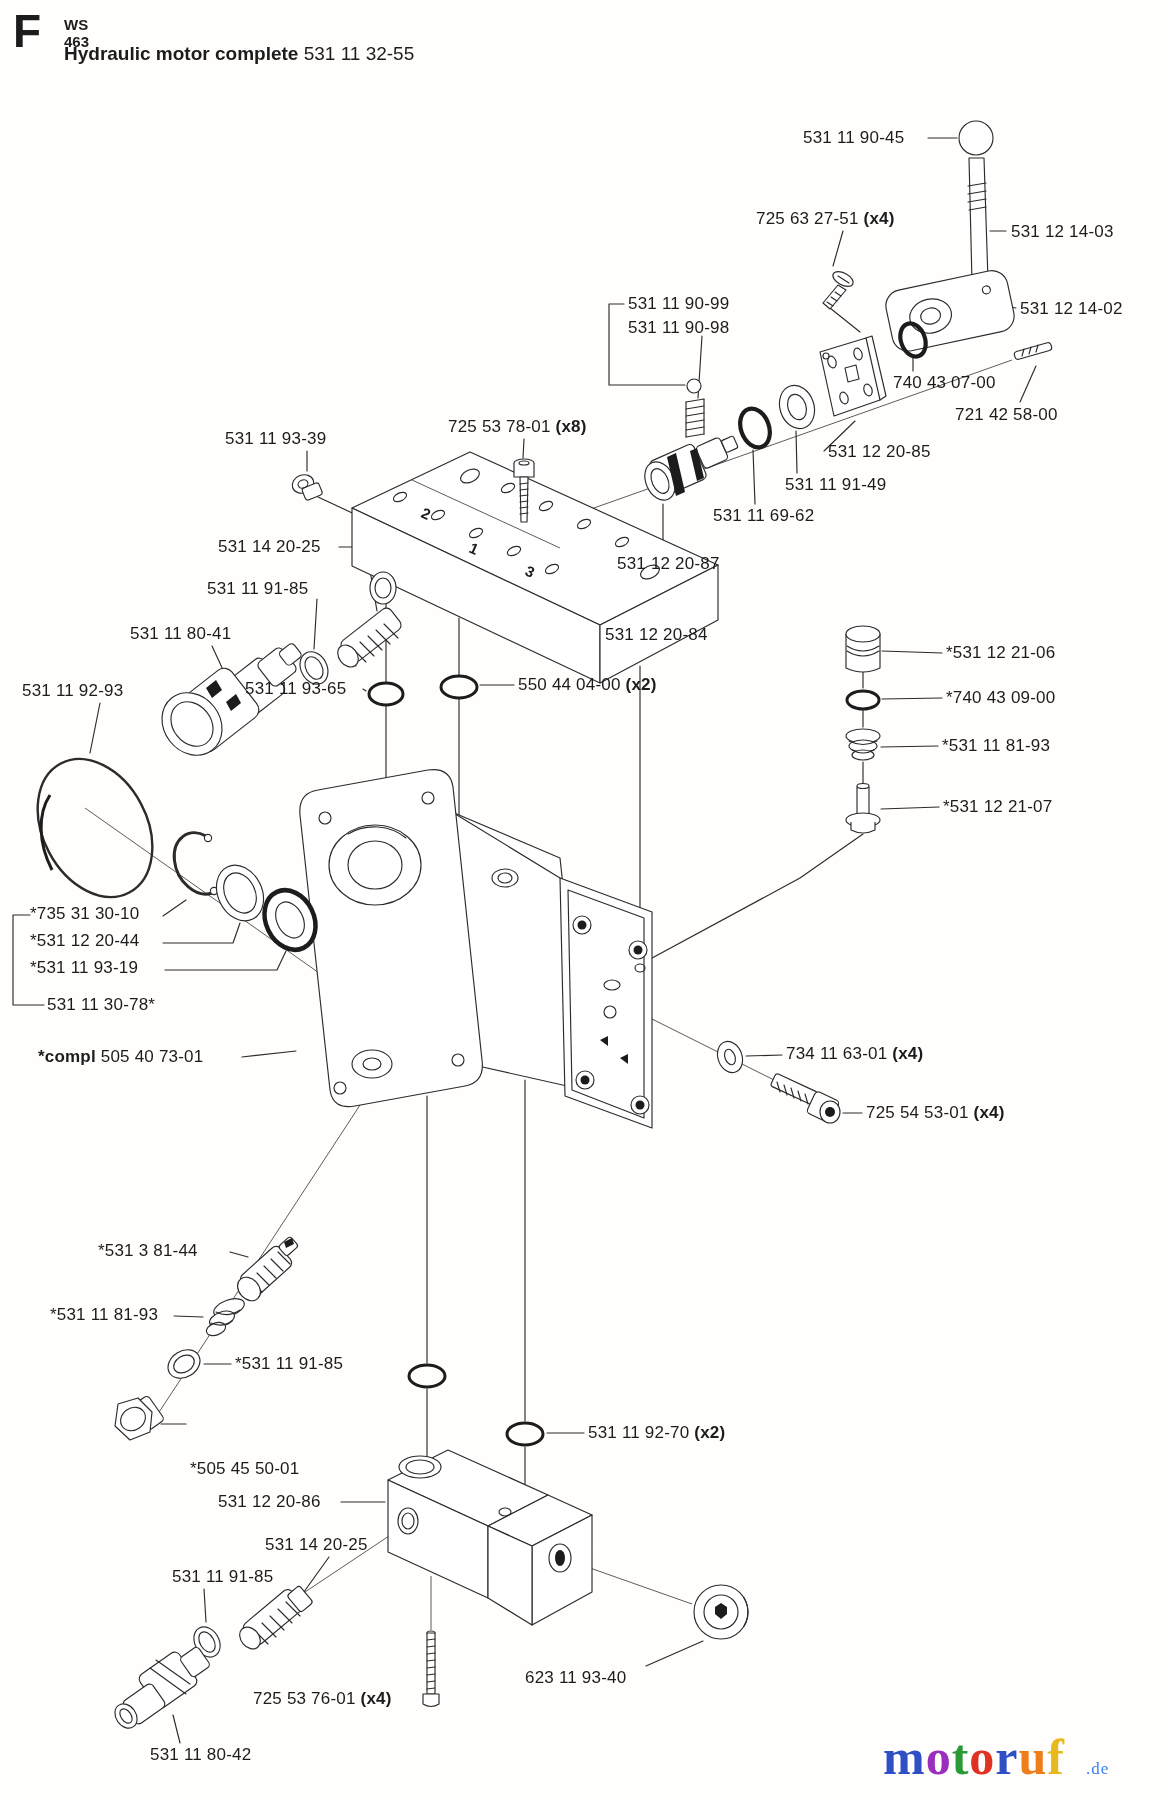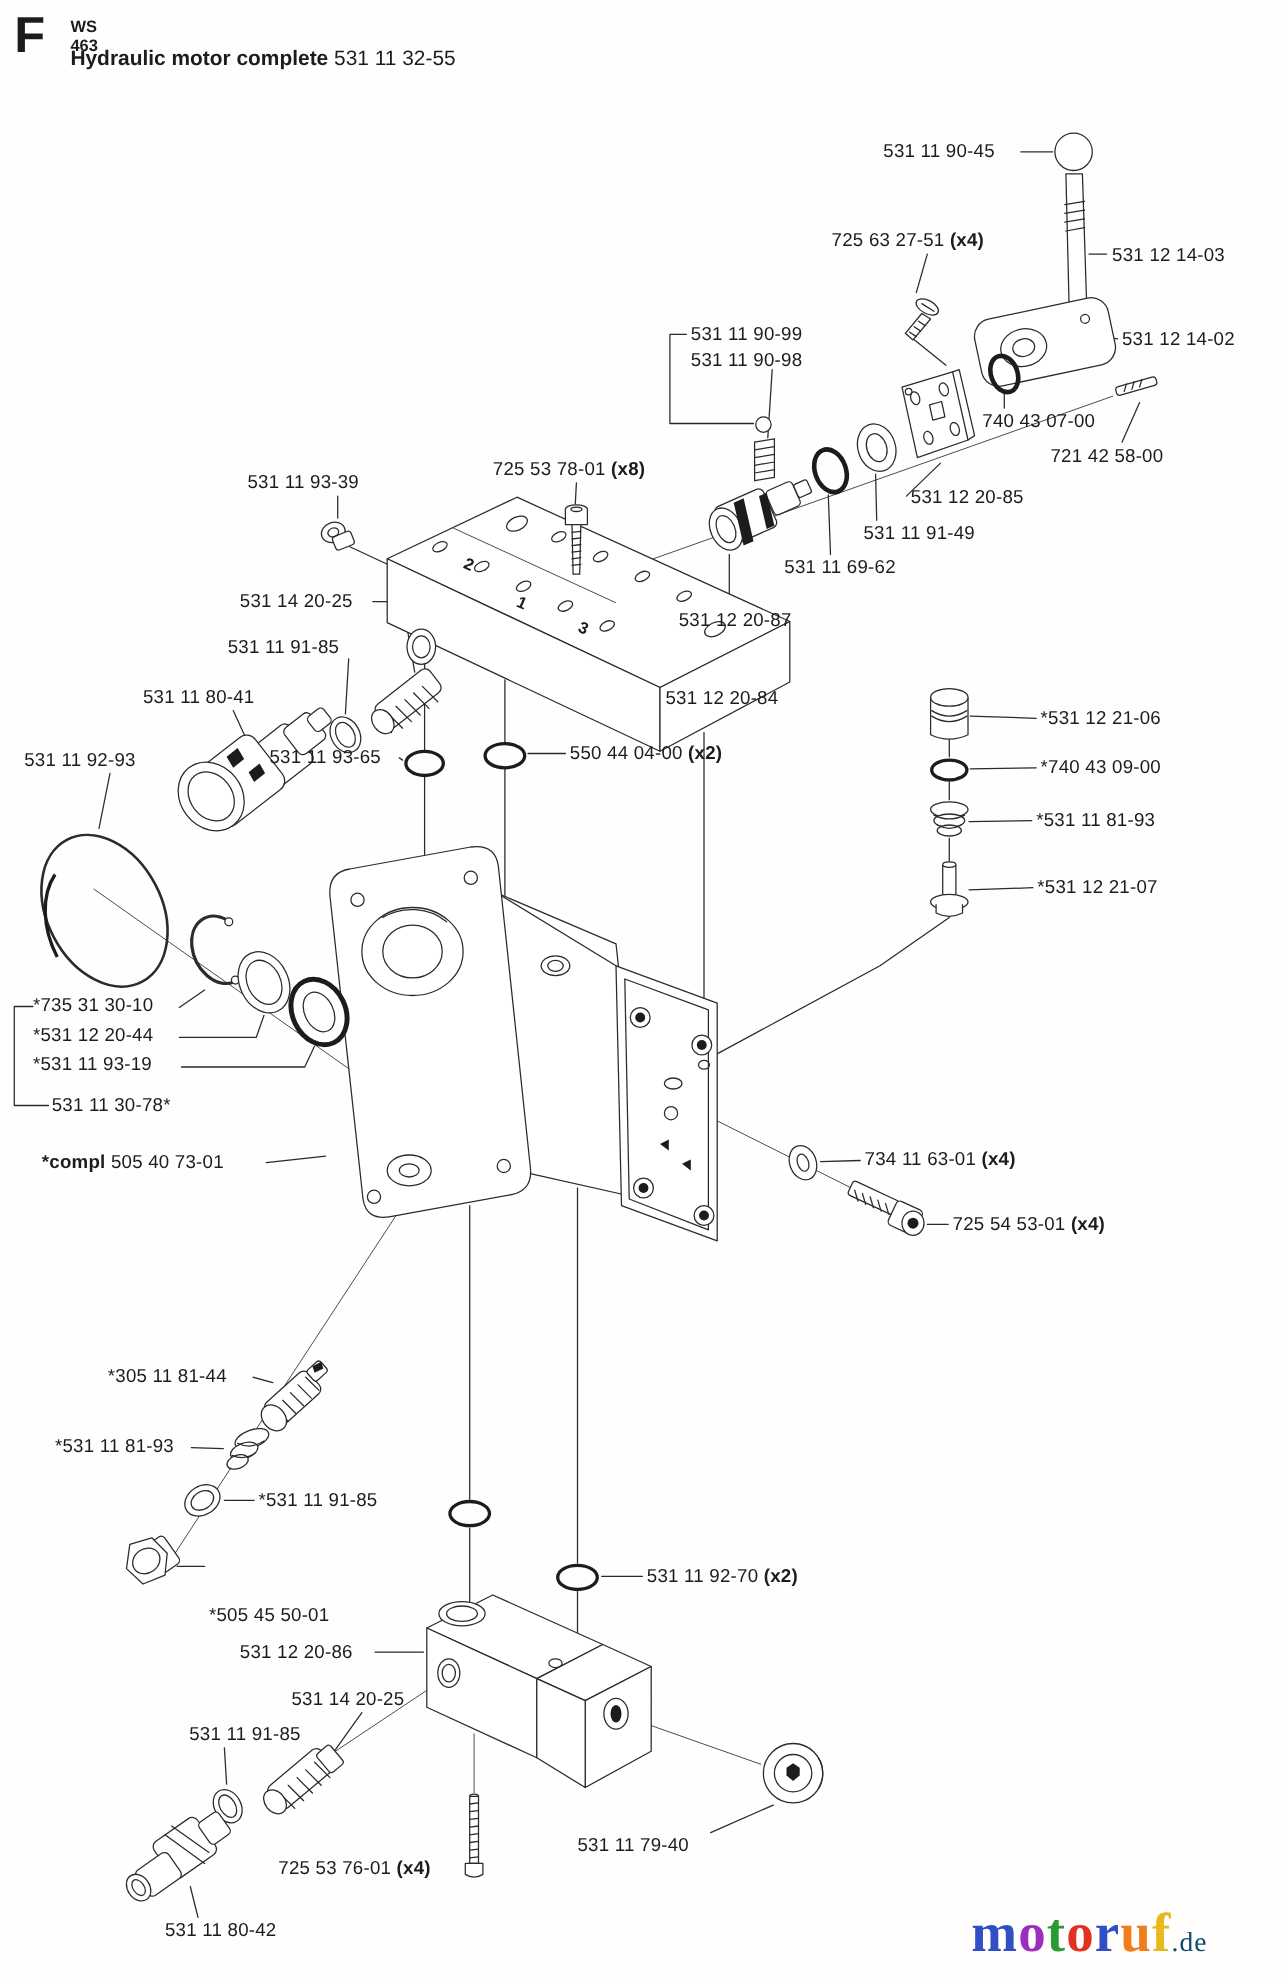--- a/index.html
+++ b/index.html
@@ -9,21 +9,21 @@
   .hdr-letter{position:absolute;left:13px;top:4px;font-size:46px;font-weight:bold;letter-spacing:1px;}
   .hdr-model{position:absolute;left:64px;top:16px;font-size:15px;font-weight:bold;}
   .hdr-title{position:absolute;left:64px;top:43px;font-size:19px;white-space:nowrap;}
   .hdr-title b{font-weight:bold;}
   .plabel{position:absolute;font-size:17px;white-space:nowrap;letter-spacing:0.2px;}
   .plabel .q{font-weight:bold;}
   .plabel .b{font-weight:bold;}
   .blknum{position:absolute;font-size:15px;font-weight:bold;transform:rotate(24deg);}
   .wm{position:absolute;left:883px;top:1732px;font-family:"Liberation Serif","DejaVu Serif",serif;
       font-size:50px;font-weight:bold;line-height:1;letter-spacing:1px;}
-  .wm .tld{font-size:25px;font-weight:normal;color:#0c4a6e;}
+  .wm .tld{font-size:17px;font-weight:normal;color:#3b82f6;margin-left:21px;}
   
   .ln{fill:none;stroke:#2b2b2b;stroke-width:1.15;stroke-linecap:round;stroke-linejoin:round;}
   .lt{fill:none;stroke:#4a4a4a;stroke-width:0.9;}
   .wf{fill:#ffffff;stroke:#2b2b2b;stroke-width:1.15;stroke-linejoin:round;}
   .th{fill:none;stroke:#1c1c1c;stroke-width:4.2;}
   .t3{fill:none;stroke:#1c1c1c;stroke-width:3;}
   .dk{fill:#1c1c1c;stroke:none;}
 </style>
 </head>
 <body>
@@ -414,30 +414,30 @@
       <div class="plabel" style="left: 946px; top: 688px;"><span>*740 43 09-00</span></div>
       <div class="plabel" style="left: 942px; top: 736px;"><span>*531 11 81-93</span></div>
       <div class="plabel" style="left: 943px; top: 797px;"><span>*531 12 21-07</span></div>
       <div class="plabel" style="left: 30px; top: 904px;"><span>*735 31 30-10</span></div>
       <div class="plabel" style="left: 30px; top: 931px;"><span>*531 12 20-44</span></div>
       <div class="plabel" style="left: 30px; top: 958px;"><span>*531 11 93-19</span></div>
       <div class="plabel" style="left: 47px; top: 995px;"><span>531 11 30-78*</span></div>
       <div class="plabel" style="left: 38px; top: 1047px;"><span class="b">*compl</span><span> 505 40 73-01</span></div>
       <div class="plabel" style="left: 786px; top: 1044px;"><span>734 11 63-01 </span><span class="q">(x4)</span></div>
       <div class="plabel" style="left: 866px; top: 1103px;"><span>725 54 53-01 </span><span class="q">(x4)</span></div>
-      <div class="plabel" style="left: 98px; top: 1241px;"><span>*305 11 81-44</span></div>
+      <div class="plabel" style="left: 98px; top: 1241px;"><span>*531 3 81-44</span></div>
       <div class="plabel" style="left: 50px; top: 1305px;"><span>*531 11 81-93</span></div>
       <div class="plabel" style="left: 235px; top: 1354px;"><span>*531 11 91-85</span></div>
       <div class="plabel" style="left: 190px; top: 1414px; margin-top: 45px;"><span>*505 45 50-01</span></div>
       <div class="plabel" style="left: 588px; top: 1423px;"><span>531 11 92-70 </span><span class="q">(x2)</span></div>
       <div class="plabel" style="left: 218px; top: 1492px;"><span>531 12 20-86</span></div>
       <div class="plabel" style="left: 265px; top: 1535px;"><span>531 14 20-25</span></div>
       <div class="plabel" style="left: 172px; top: 1567px;"><span>531 11 91-85</span></div>
       <div class="plabel" style="left: 253px; top: 1689px;"><span>725 53 76-01 </span><span class="q">(x4)</span></div>
-      <div class="plabel" style="left: 525px; top: 1668px;"><span>531 11 79-40</span></div>
+      <div class="plabel" style="left: 525px; top: 1668px;"><span>623 11 93-40</span></div>
       <div class="plabel" style="left: 150px; top: 1745px;"><span>531 11 80-42</span></div>
       <div class="blknum" style="left: 422px; top: 505px;">2</div>
       <div class="blknum" style="left: 470px; top: 540px;">1</div>
       <div class="blknum" style="left: 526px; top: 563px;">3</div>
     </div>
 
   <div class="wm">
     <span id="wm-word"><span style="color: rgb(47, 79, 197);">m</span><span style="color: rgb(154, 47, 190);">o</span><span style="color: rgb(42, 154, 55);">t</span><span style="color: rgb(224, 50, 34);">o</span><span style="color: rgb(47, 79, 197);">r</span><span style="color: rgb(239, 125, 26);">u</span><span style="color: rgb(232, 185, 28);">f</span></span><span class="tld">.de</span>
   </div>
 </div>

